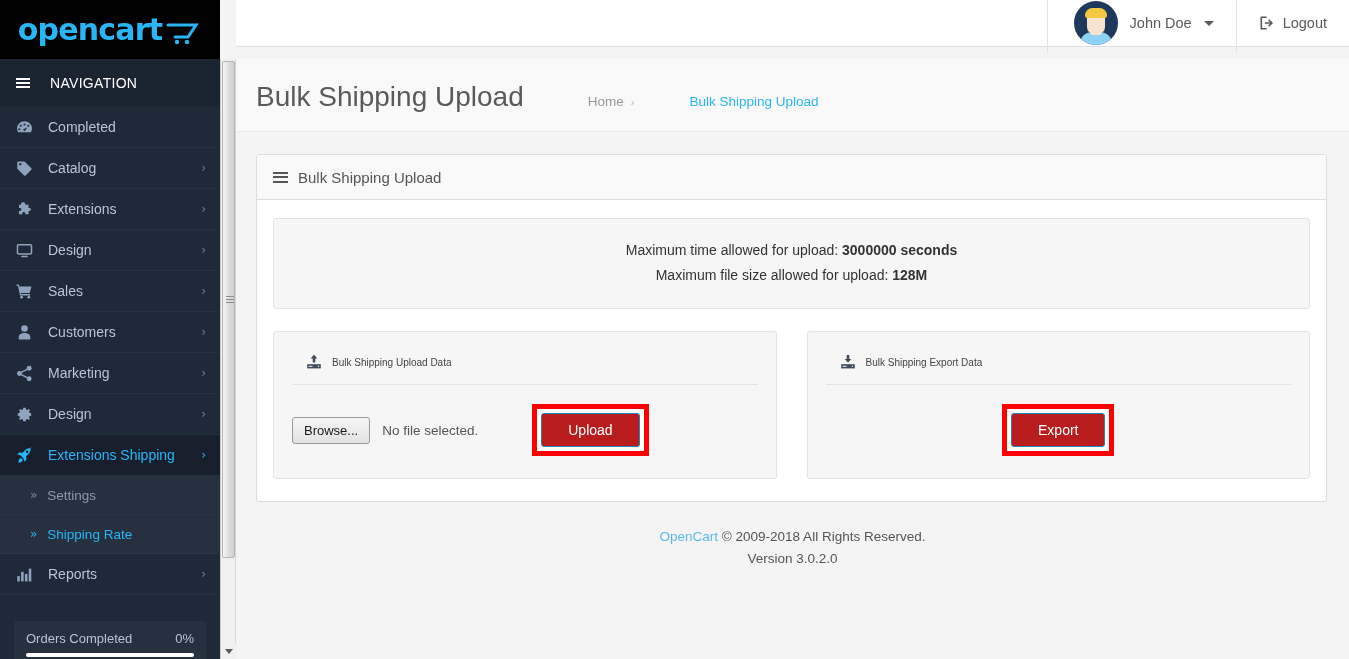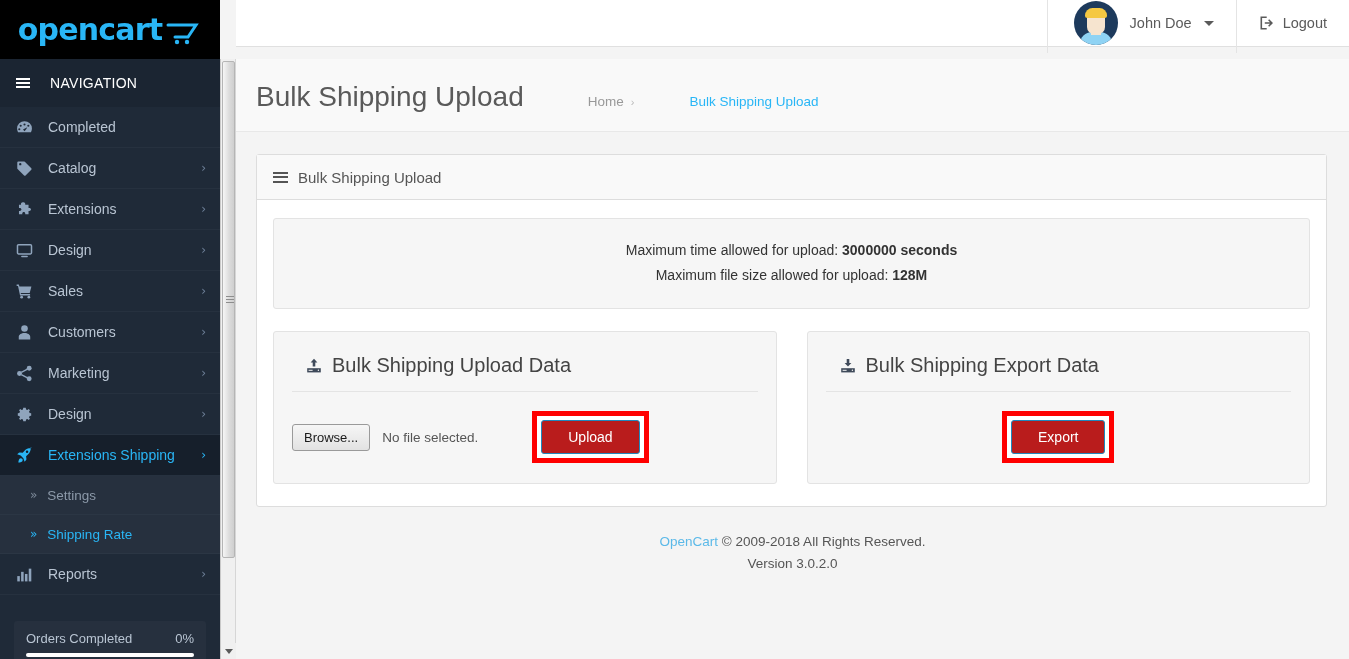--- a/index.html
+++ b/index.html
@@ -180,21 +180,21 @@
   .info-line { font-size: 14px; color: #333333; line-height: 25px; }
   .info-line b { font-weight: bold; }
 
   #cards { display: flex; gap: 30px; margin-top: 22px; }
   .card {
     flex: 1; background: #f6f6f6; border: 1px solid #e3e3e3; border-radius: 3px;
     padding: 18px 18px 20px 18px; min-height: 148px;
   }
   .card-title {
     display: flex; align-items: center; gap: 10px;
-    font-size: 20px; color: #444444;
+    font-size: 10px; color: #444444;
     padding: 4px 0 14px 14px;
     border-bottom: 1px solid #e4e4e4;
   }
   .card-body { padding-top: 19px; display: flex; align-items: center; }
   .card-body.center { justify-content: center; }
 
   .file-input { display: flex; align-items: center; gap: 12px; }
   .browse-btn {
     font-family: "Liberation Sans", sans-serif;
     font-size: 13px; color: #1a1a1a;

